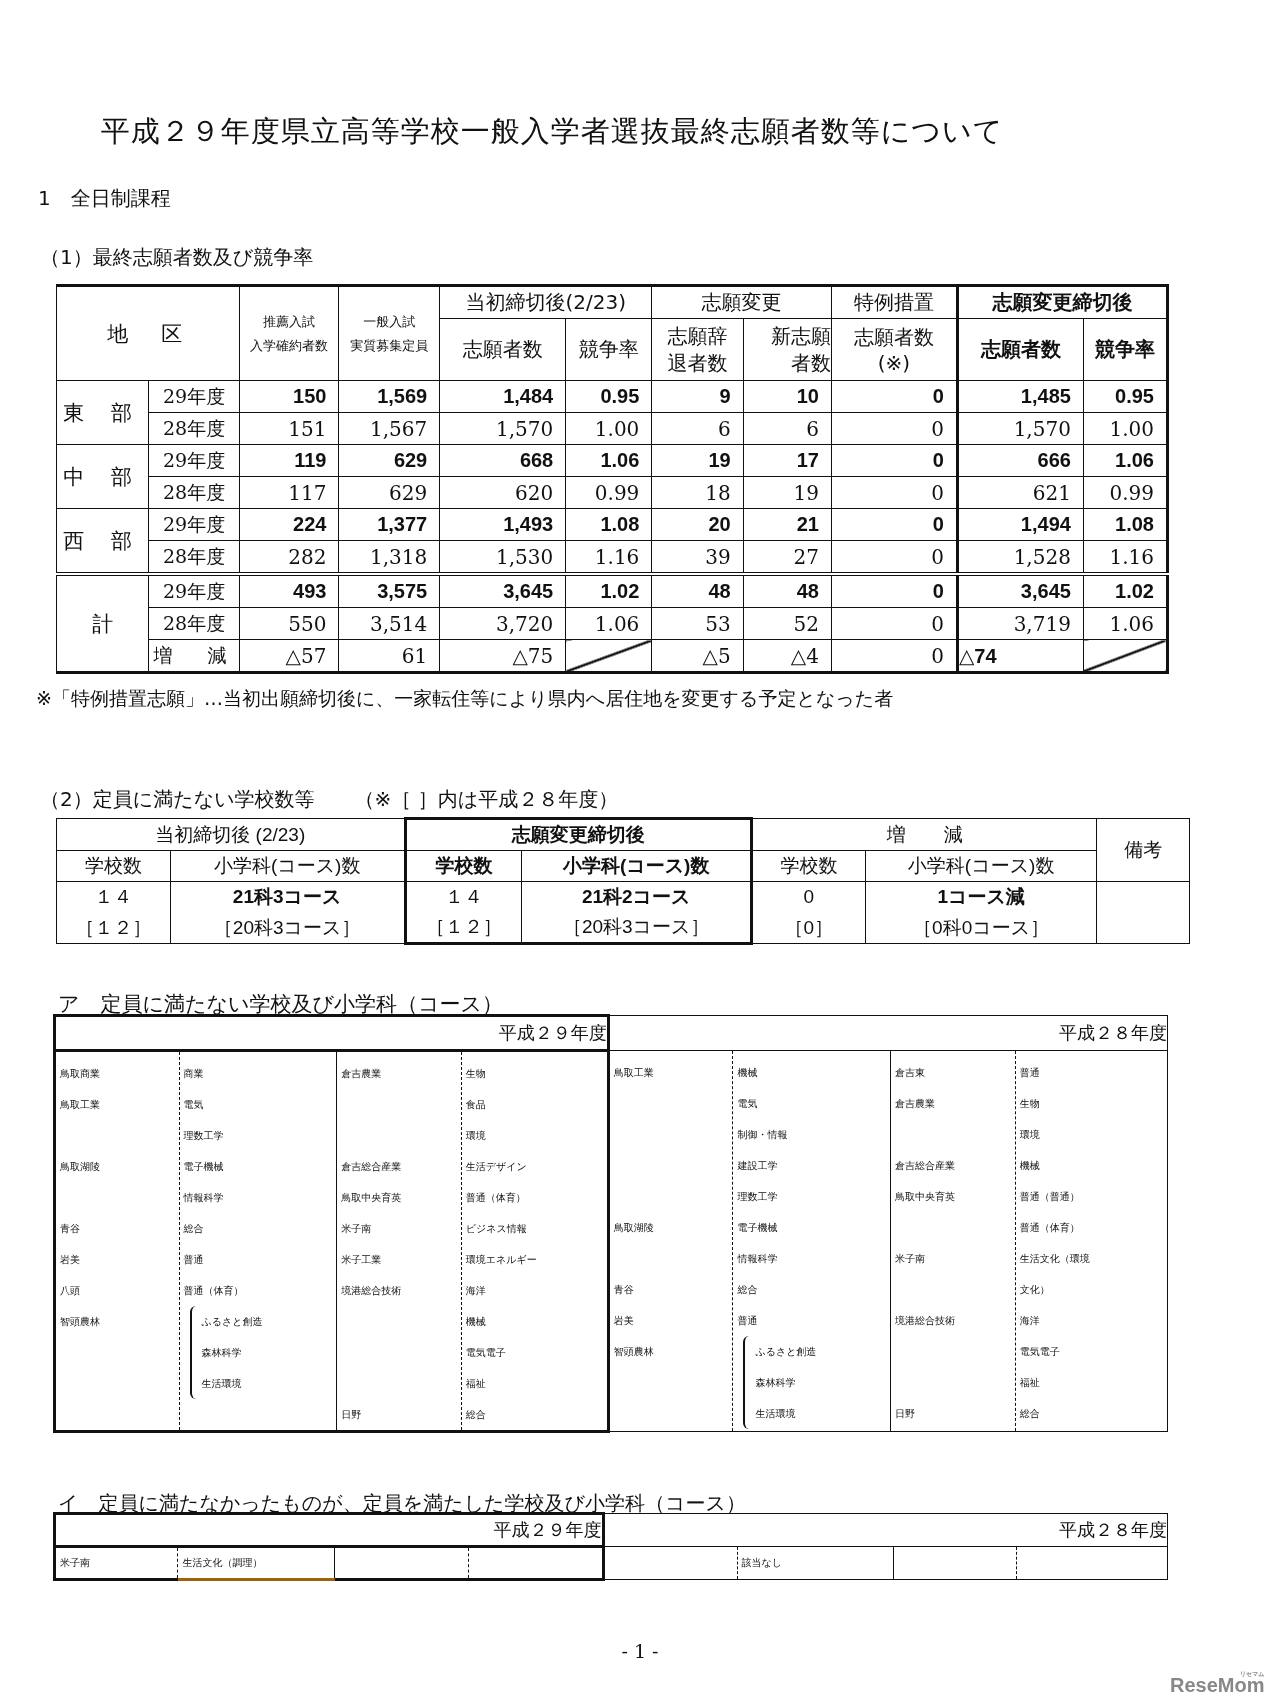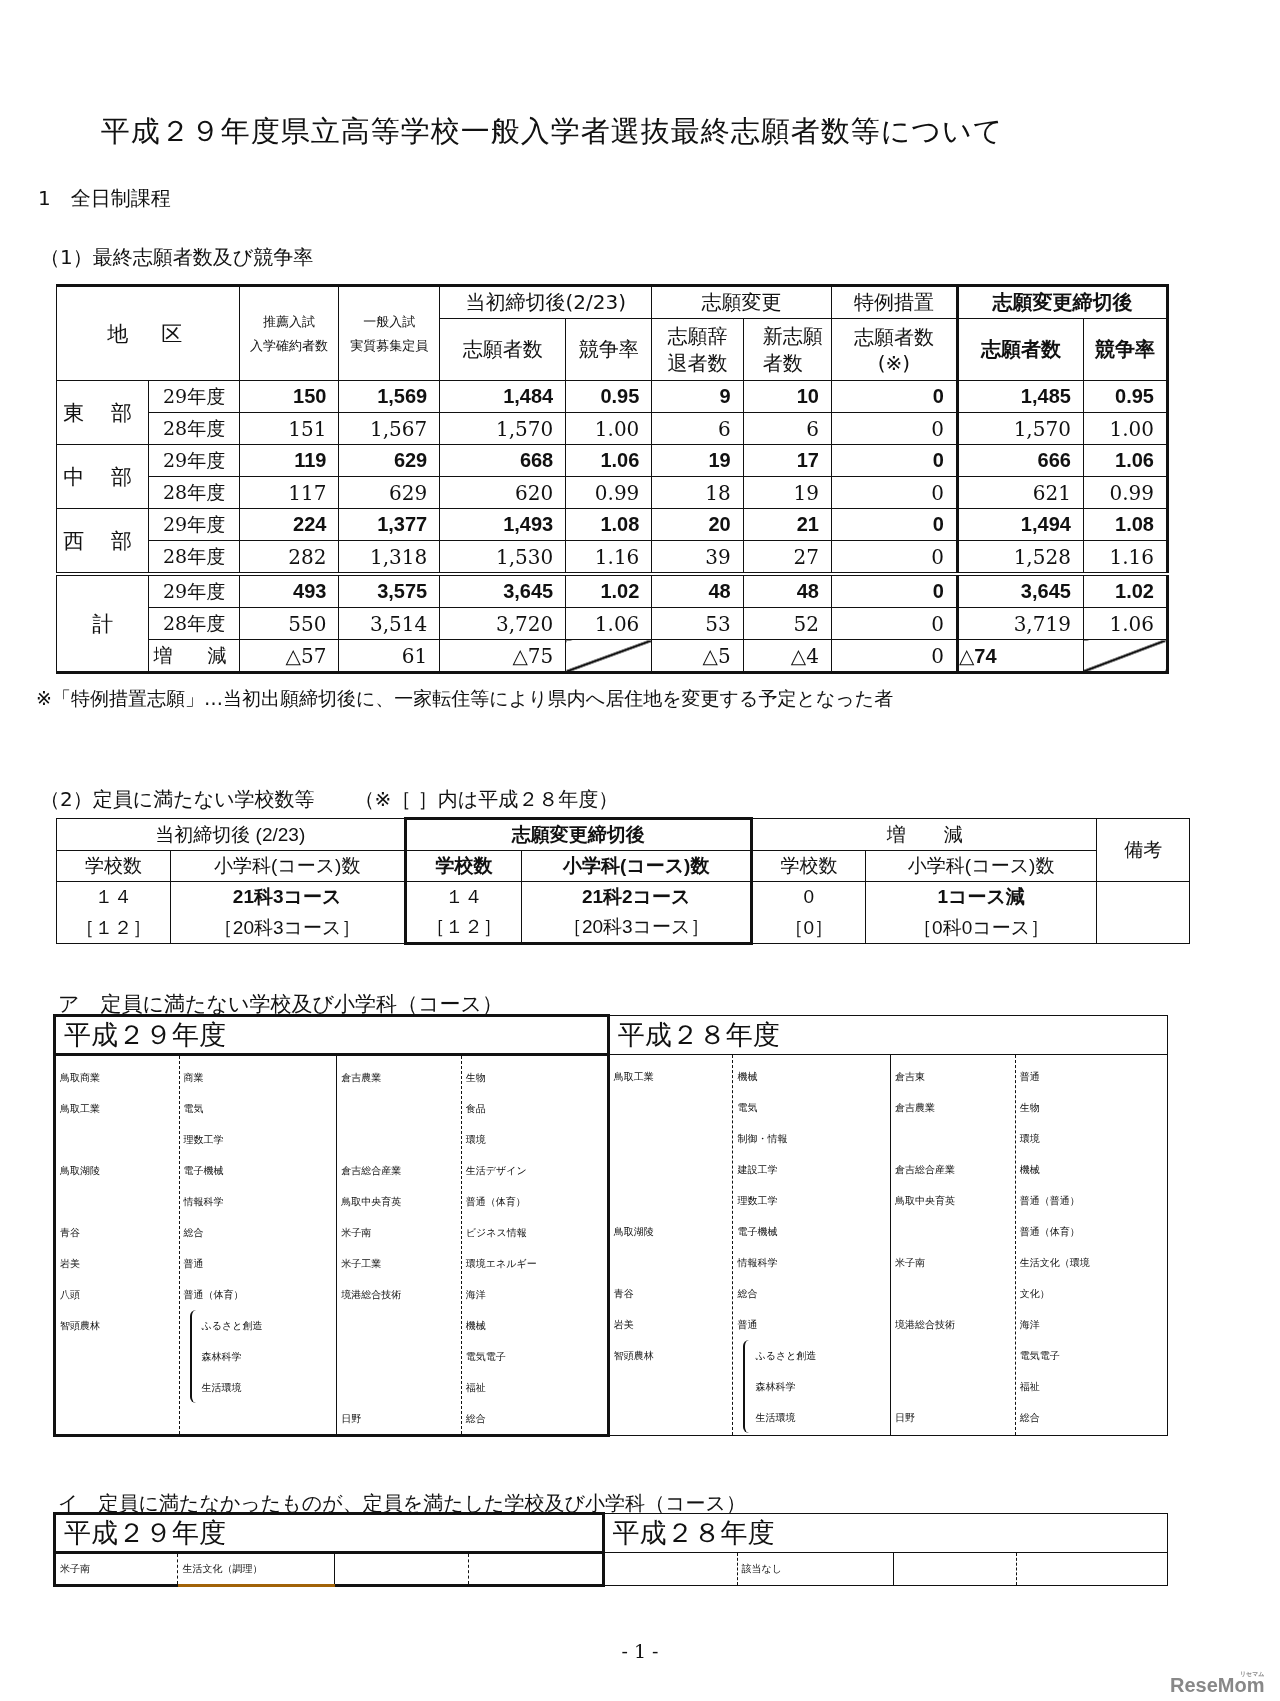--- a/index.html
+++ b/index.html
@@ -32,21 +32,21 @@
   #t2 { left:56px; top:817px; width:1134px; font-family:"Liberation Sans","DejaVu Sans",sans-serif; }
   #t2 td { text-align:center; font-size:19px; height:30px; }
   #t2 .b { font-weight:bold; }
   #t2 .tk { border-left:3px solid #111; border-right:3px solid #111; }
   #t2 .tt { border-top:3px solid #111; }
   #t2 .tb { border-bottom:3px solid #111; }
   .h4 { left:58px; top:990px; font-size:21px; }
   
   .st { font-family:"DejaVu Sans","Liberation Sans",sans-serif; }
   .st td { font-size:10px; vertical-align:top; }
-  .st .yhd { text-align:left; font-size:27px; height:32px; vertical-align:middle;padding-left:8px; }
+  .st .yhd { text-align:right; font-size:18px; height:32px; vertical-align:middle;padding-left:8px; }
   .st .cell { padding:6px 0 0 4px; line-height:31px; }
   .st .dl { border-left:1.5px dashed #111; }
   .st .nb { border-right:none; }
   #t3 { left:53px; top:1014px; width:1115px; }
   .h5 { left:58px; top:1490px; font-size:20px; }
   #t4 { left:53px; top:1512px; width:1115px; }
   #t4 td { height:30px; vertical-align:middle; }
   .page { left:0; width:1280px; top:1640px; text-align:center; font-family:"DejaVu Serif",serif; font-size:19px; }
   .wm { left:1170px; top:1674px; font-weight:bold; font-size:20px; color:#888; font-family:"Liberation Sans",sans-serif; }
   .wm small { font-size:6px; position:absolute; right:0; top:-4px; }
@@ -88,21 +88,21 @@
     <td class="hd thick-t">特例措置</td>
     <td class="hd thick-t thick-l thick-r b" colspan="2" style="font-weight:bold">志願変更締切後</td>
   </tr>
   <tr style="height:62px">
     <td class="hd">志願者数</td>
     <td class="hd">競争率</td>
     <td class="hd">
           <div>志願辞</div>
           <div>退者数</div>
         </td>
-    <td class="hd" style="text-align:left;padding-left:19px">
+    <td class="hd" style="text-align:right;padding-left:19px">
           <div>新志願</div>
           <div>者数</div>
         </td>
     <td class="hd">
           <div>志願者数</div>
           <div>(※)</div>
         </td>
     <td class="hd thick-l" style="font-weight:bold">志願者数</td>
     <td class="hd thick-r" style="font-weight:bold">競争率</td>
   </tr>

